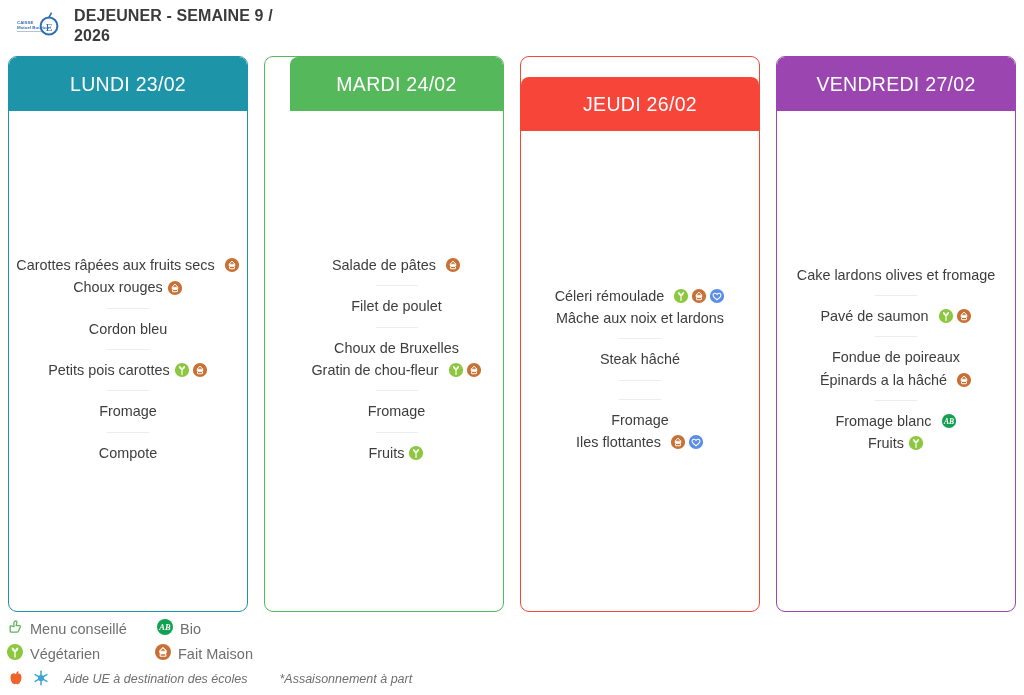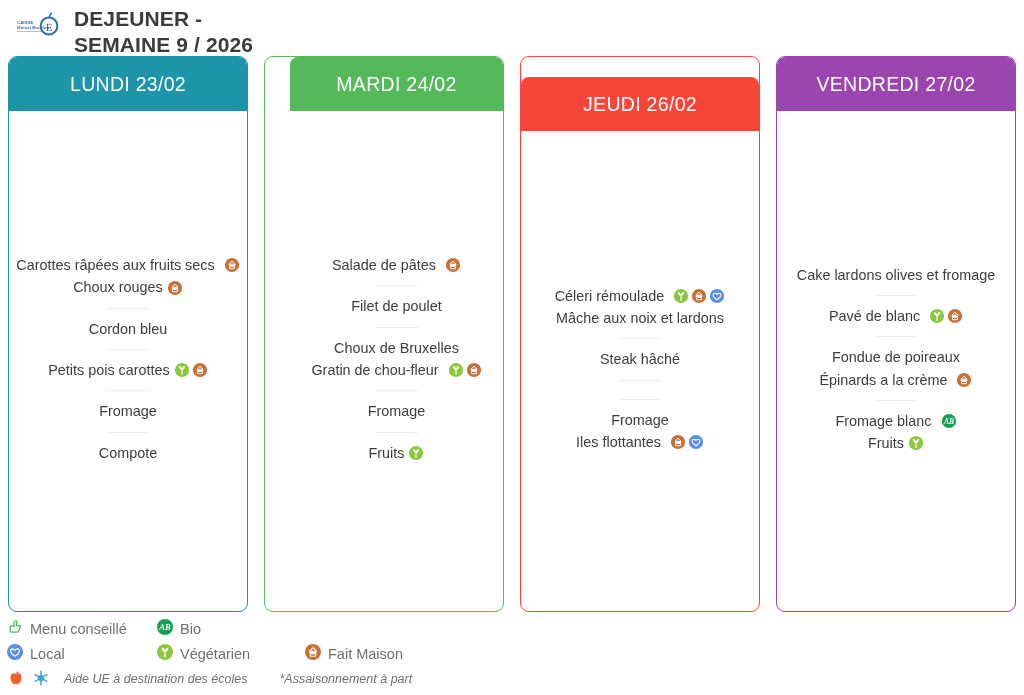--- a/index.html
+++ b/index.html
@@ -26,21 +26,21 @@
     align-items: flex-start;
     padding: 6px 0 0 14px;
   }
   .logo-wrap {
     width: 52px; height: 36px;
     display: flex; align-items: center; justify-content: center;
     flex: 0 0 52px;
     margin-top: 2px;
   }
   .page-title {
-    font-size: 21px;
+    font-size: 16px;
     font-weight: bold;
     color: #3b3b3b;
     line-height: 1.25;
     letter-spacing: .1px;
     margin-left: 8px;
     max-width: 215px;
   }
 
   
   .columns {
@@ -407,21 +407,21 @@
           <div class="card-header" style="background: rgb(155, 69, 176);">VENDREDI 27/02</div>
           <div class="card-body">
             <div class="course">
               <div class="dish">
                 <span class="label">Cake lardons olives et fromage</span>
               </div>
             </div>
             <div class="sep"></div>
             <div class="course">
               <div class="dish">
-                <span class="label">Pavé de blanc</span>
+                <span class="label">Pavé de saumon</span>
                 <span class="icons gap">
                   <span class="badge">
                     <svg viewBox="0 0 18 18">
                       <circle cx="9" cy="9" r="8" fill="#8dc63f"></circle>
                       <path d="M9 14 L9 8.6" stroke="#ffffff" stroke-width="1.3" stroke-linecap="round"></path>
                       <path d="M9 9.2 C6.8 8.6 5.6 7.0 5.6 4.6 C7.6 4.6 8.8 6.2 9 8.4 Z" fill="#ffffff"></path>
                       <path d="M9 9.2 C11.2 8.6 12.4 7.0 12.4 4.6 C10.4 4.6 9.2 6.2 9 8.4 Z" fill="#ffffff"></path>
                     </svg>
                   </span>
                   <span class="badge">
@@ -434,21 +434,21 @@
                   </span>
                 </span>
               </div>
             </div>
             <div class="sep"></div>
             <div class="course">
               <div class="dish">
                 <span class="label">Fondue de poireaux</span>
               </div>
               <div class="dish">
-                <span class="label">Épinards a la crème</span>
+                <span class="label">Épinards a la hâché</span>
                 <span class="icons gap">
                   <span class="badge">
                     <svg viewBox="0 0 18 18">
                       <circle cx="9" cy="9" r="8" fill="#c87137"></circle>
                       <path d="M5.6 8.2 L9 4.6 L12.4 8.2 Z" fill="none" stroke="#ffffff" stroke-width="1.1" stroke-linejoin="round"></path>
                       <rect x="5.3" y="8.6" width="7.4" height="1.5" rx="0.4" fill="#ffffff"></rect>
                       <rect x="6.2" y="10.6" width="5.6" height="2.6" rx="0.5" fill="none" stroke="#ffffff" stroke-width="1.1"></rect>
                     </svg>
                   </span>
                 </span>
@@ -502,29 +502,20 @@
           <svg width="18" height="18" viewBox="0 0 18 18">
             <circle cx="9" cy="9" r="8" fill="#12a150"></circle>
             <text x="9" y="12.3" text-anchor="middle" font-family="Liberation Serif, serif" font-size="8.5" font-style="italic" font-weight="bold" fill="#ffffff">AB</text>
           </svg>
         </span>
         <span class="ltext">Bio</span>
       </div>
     </div>
 
     <div class="legend-row">
-      <div class="legend-item li-w1">
-        <span class="icn">
-          <svg width="18" height="18" viewBox="0 0 18 18">
-            <circle cx="9" cy="9" r="8" fill="#5b8ee8"></circle>
-            <path d="M9 13.2 C6.2 11.2 4.6 9.8 4.6 7.9 C4.6 6.7 5.5 5.9 6.6 5.9 C7.5 5.9 8.4 6.5 9 7.3 C9.6 6.5 10.5 5.9 11.4 5.9 C12.5 5.9 13.4 6.7 13.4 7.9 C13.4 9.8 11.8 11.2 9 13.2 Z" fill="none" stroke="#ffffff" stroke-width="1.2"></path>
-          </svg>
-        </span>
-        <span class="ltext">Local</span>
-      </div>
       <div class="legend-item li-w2">
         <span class="icn">
           <svg width="18" height="18" viewBox="0 0 18 18">
             <circle cx="9" cy="9" r="8" fill="#8dc63f"></circle>
             <path d="M9 14 L9 8.6" stroke="#ffffff" stroke-width="1.3" stroke-linecap="round"></path>
             <path d="M9 9.2 C6.8 8.6 5.6 7.0 5.6 4.6 C7.6 4.6 8.8 6.2 9 8.4 Z" fill="#ffffff"></path>
             <path d="M9 9.2 C11.2 8.6 12.4 7.0 12.4 4.6 C10.4 4.6 9.2 6.2 9 8.4 Z" fill="#ffffff"></path>
           </svg>
         </span>
         <span class="ltext">Végétarien</span>

